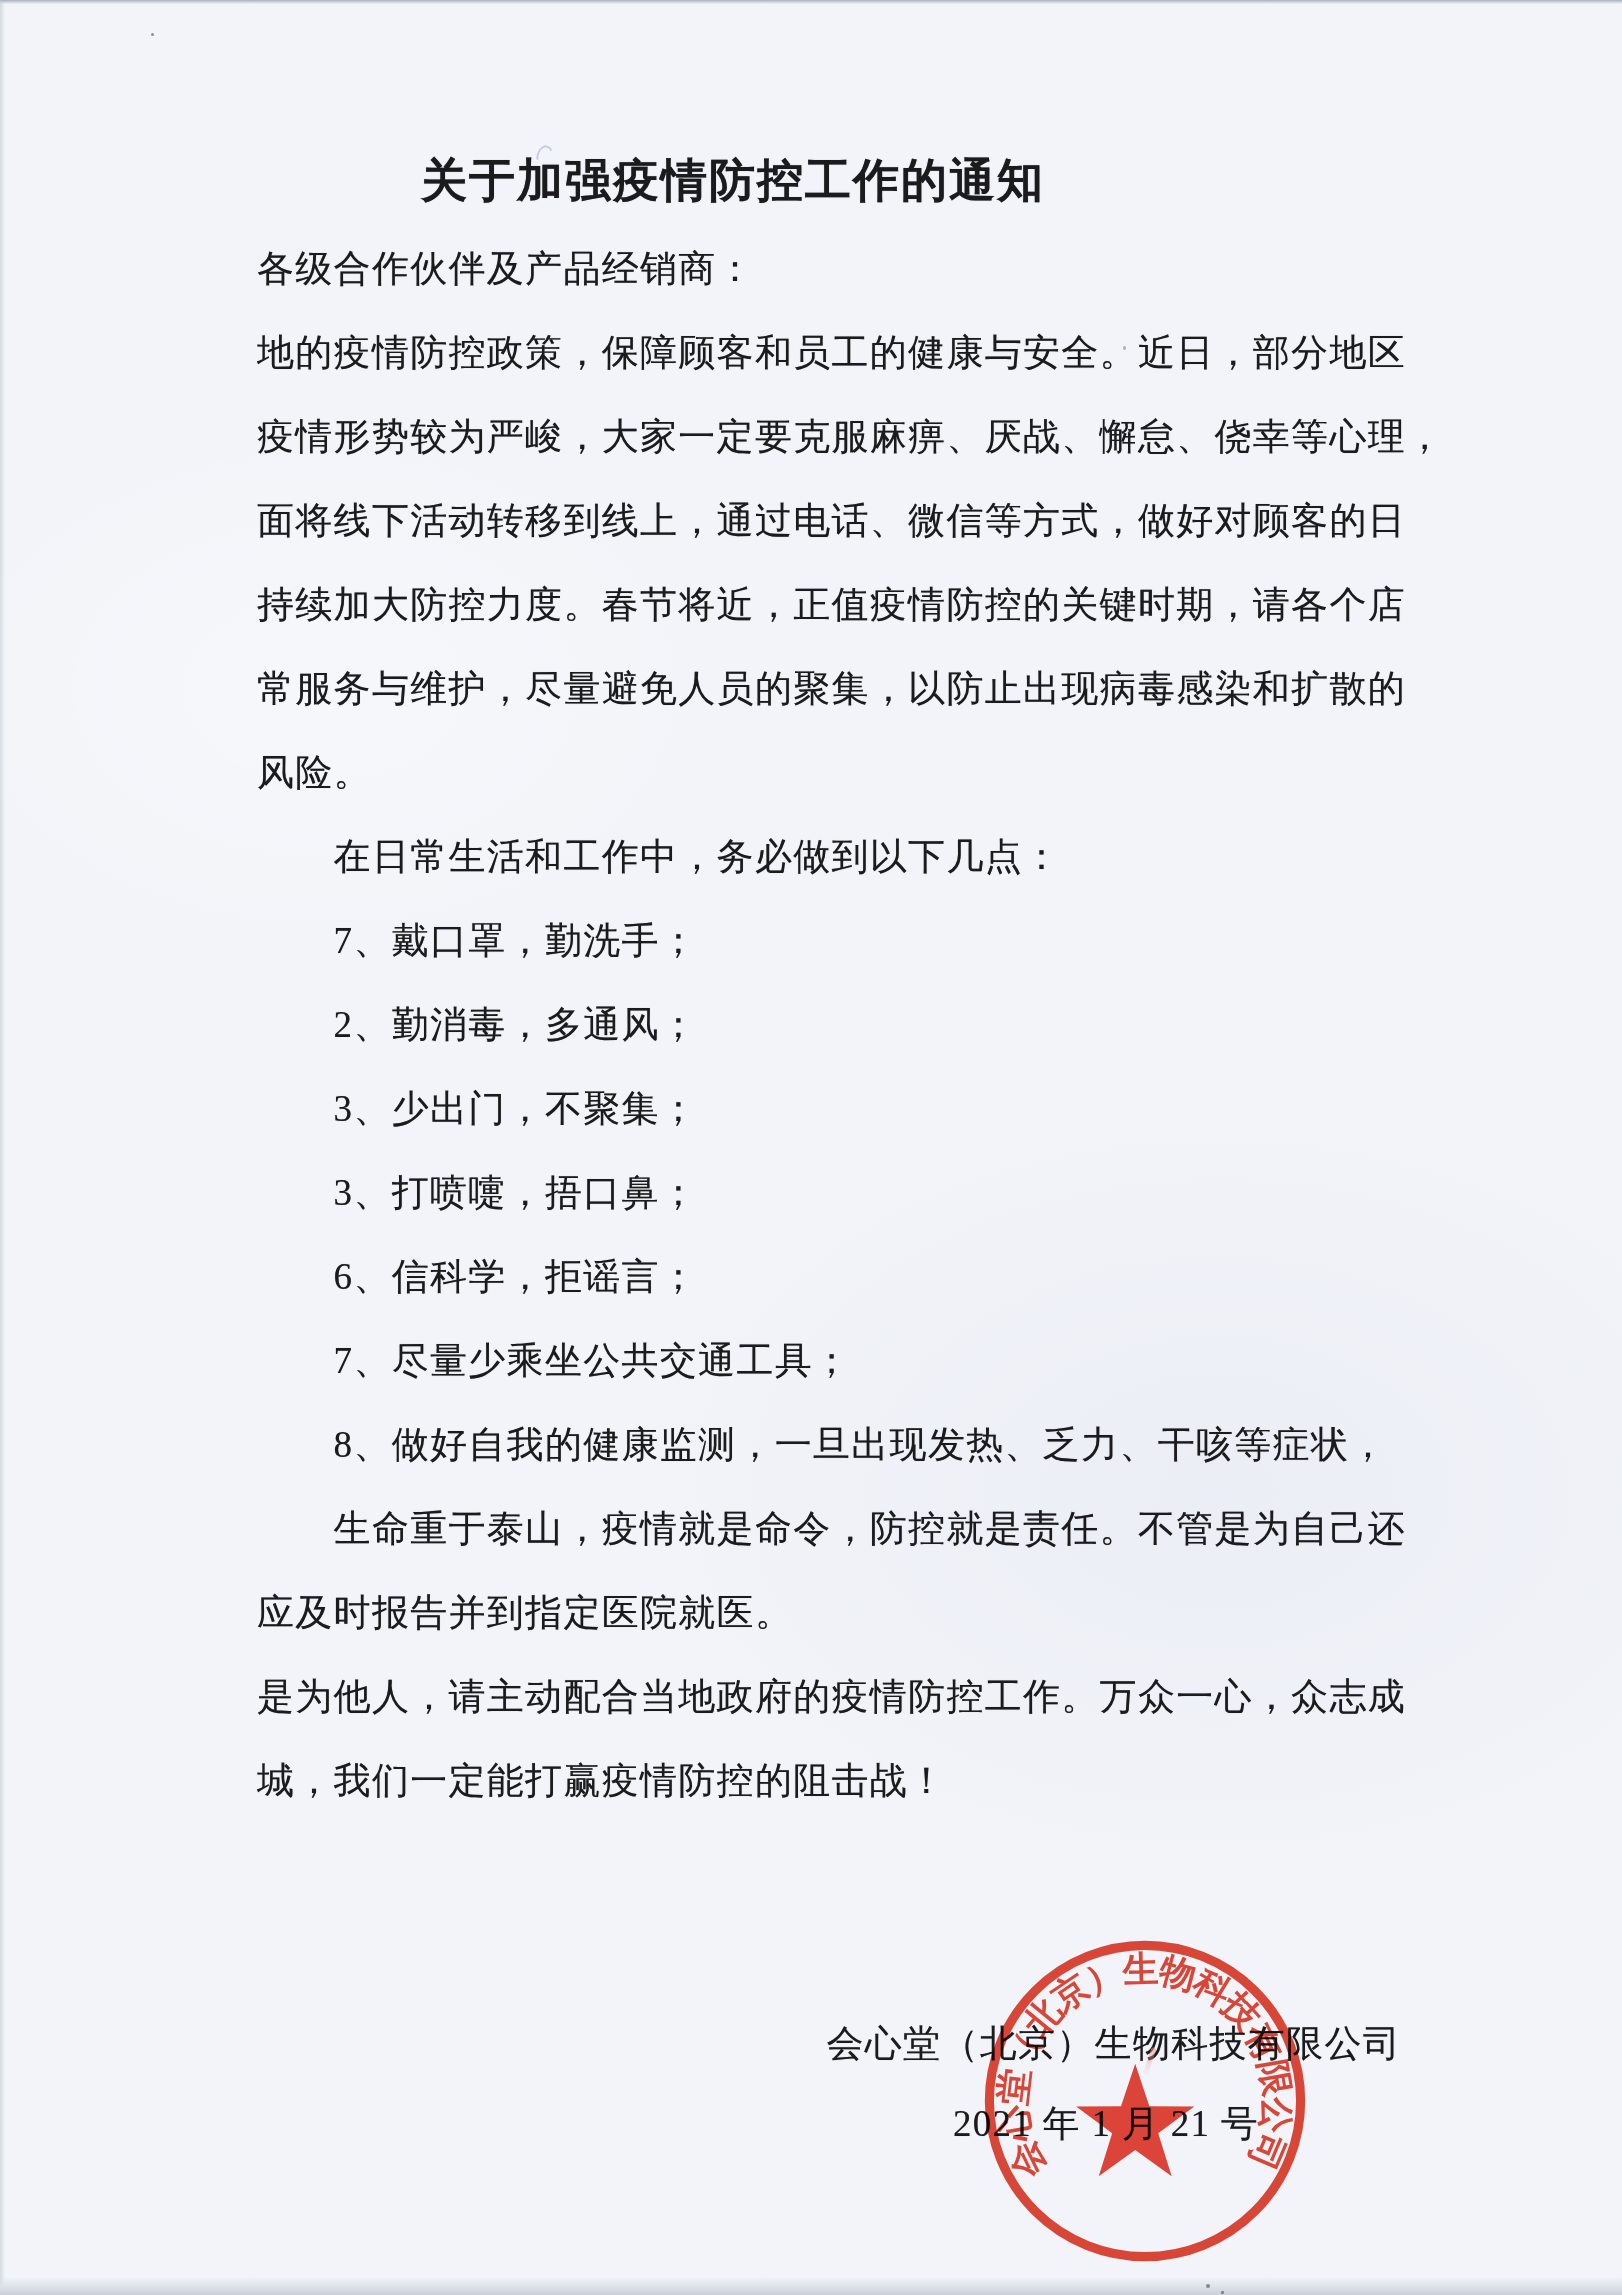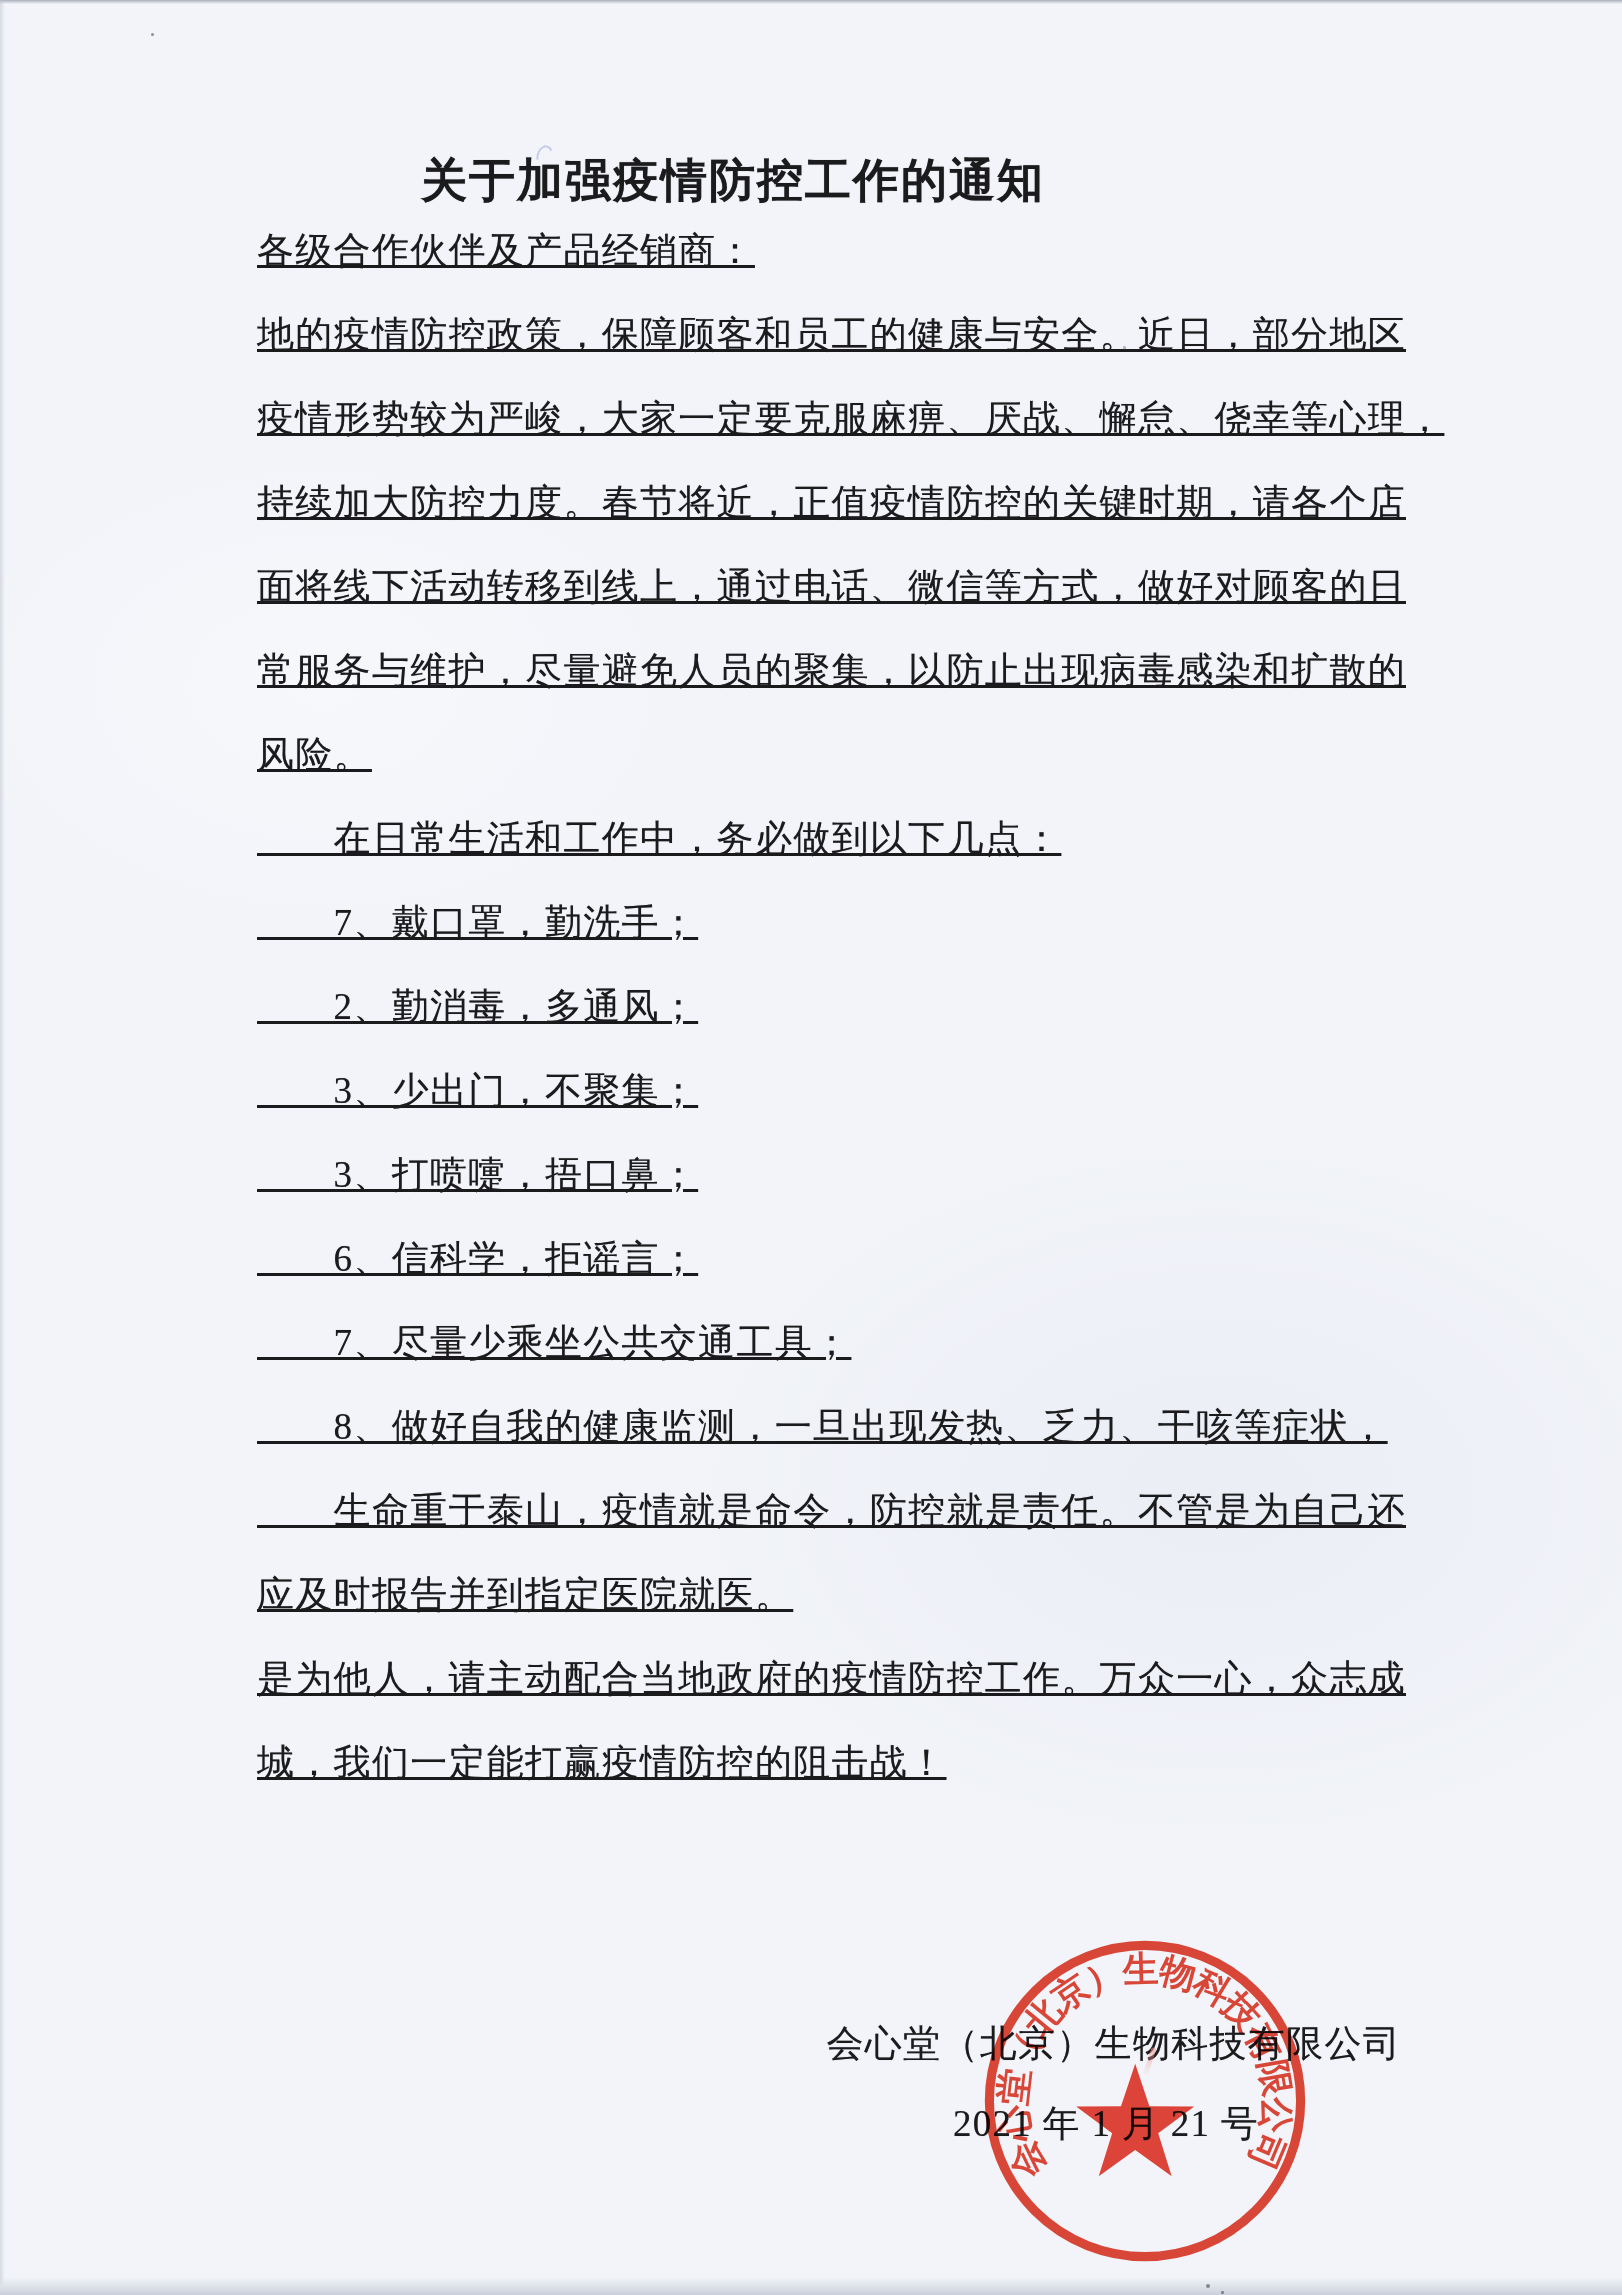--- a/index.html
+++ b/index.html
@@ -21,21 +21,21 @@
   .scan-edge-left{position:absolute;top:0;left:0;width:5.2px;height:100%;
     background:linear-gradient(90deg,rgba(190,196,206,.55),rgba(190,196,206,0));}
 
   .doc-title{
     position:absolute;top:153px;left:0;width:1466px;height:56px;
     line-height:56px;text-align:center;
     font-size:46px;font-weight:bold;letter-spacing:2px;
     text-shadow:0 0 0.7px rgba(0,0,0,.55);
     white-space:nowrap;
   }
-  .body-text{position:absolute;left:257px;top:209px;width:1152px;text-decoration:underline;}
+  .body-text{position:absolute;left:257px;top:227px;width:1152px;}
   .line{
     height:84px;line-height:84px;
     font-size:37px;letter-spacing:1.3px;
     white-space:nowrap;
     text-shadow:0 0 0.7px rgba(0,0,0,.45);
   }
   .company-line{
     position:absolute;left:257px;top:2001px;width:1144px;height:85px;
     line-height:85px;text-align:right;
     font-size:37px;letter-spacing:1.3px;white-space:nowrap;
@@ -77,22 +77,22 @@
   <div class="scan-edge-top"></div>
   <div class="scan-edge-left"></div>
   <div class="scan-edge-bottom"></div>
 
   <div class="doc-title">关于加强疫情防控工作的通知</div>
 
   <div class="body-text">
       <div class="line">各级合作伙伴及产品经销商：</div>
       <div class="line">地的疫情防控政策，保障顾客和员工的健康与安全。近日，部分地区</div>
       <div class="line">疫情形势较为严峻，大家一定要克服麻痹、厌战、懈怠、侥幸等心理，</div>
+      <div class="line">面将线下活动转移到线上，通过电话、微信等方式，做好对顾客的日</div>
       <div class="line">持续加大防控力度。春节将近，正值疫情防控的关键时期，请各个店</div>
-      <div class="line">面将线下活动转移到线上，通过电话、微信等方式，做好对顾客的日</div>
       <div class="line">常服务与维护，尽量避免人员的聚集，以防止出现病毒感染和扩散的</div>
       <div class="line">风险。</div>
       <div class="line">　　在日常生活和工作中，务必做到以下几点：</div>
       <div class="line">　　7、戴口罩，勤洗手；</div>
       <div class="line">　　2、勤消毒，多通风；</div>
       <div class="line">　　3、少出门，不聚集；</div>
       <div class="line">　　3、打喷嚏，捂口鼻；</div>
       <div class="line">　　6、信科学，拒谣言；</div>
       <div class="line">　　7、尽量少乘坐公共交通工具；</div>
       <div class="line">　　8、做好自我的健康监测，一旦出现发热、乏力、干咳等症状，</div>

